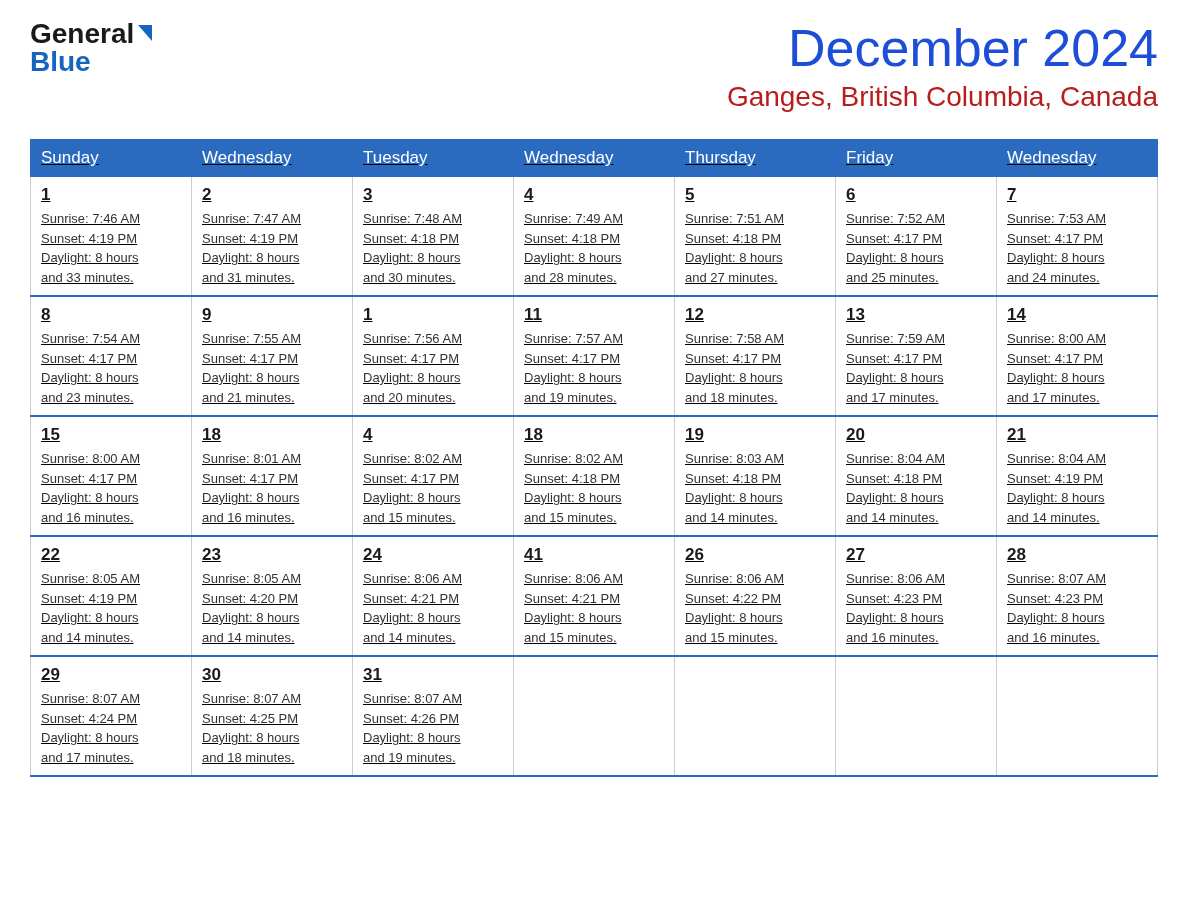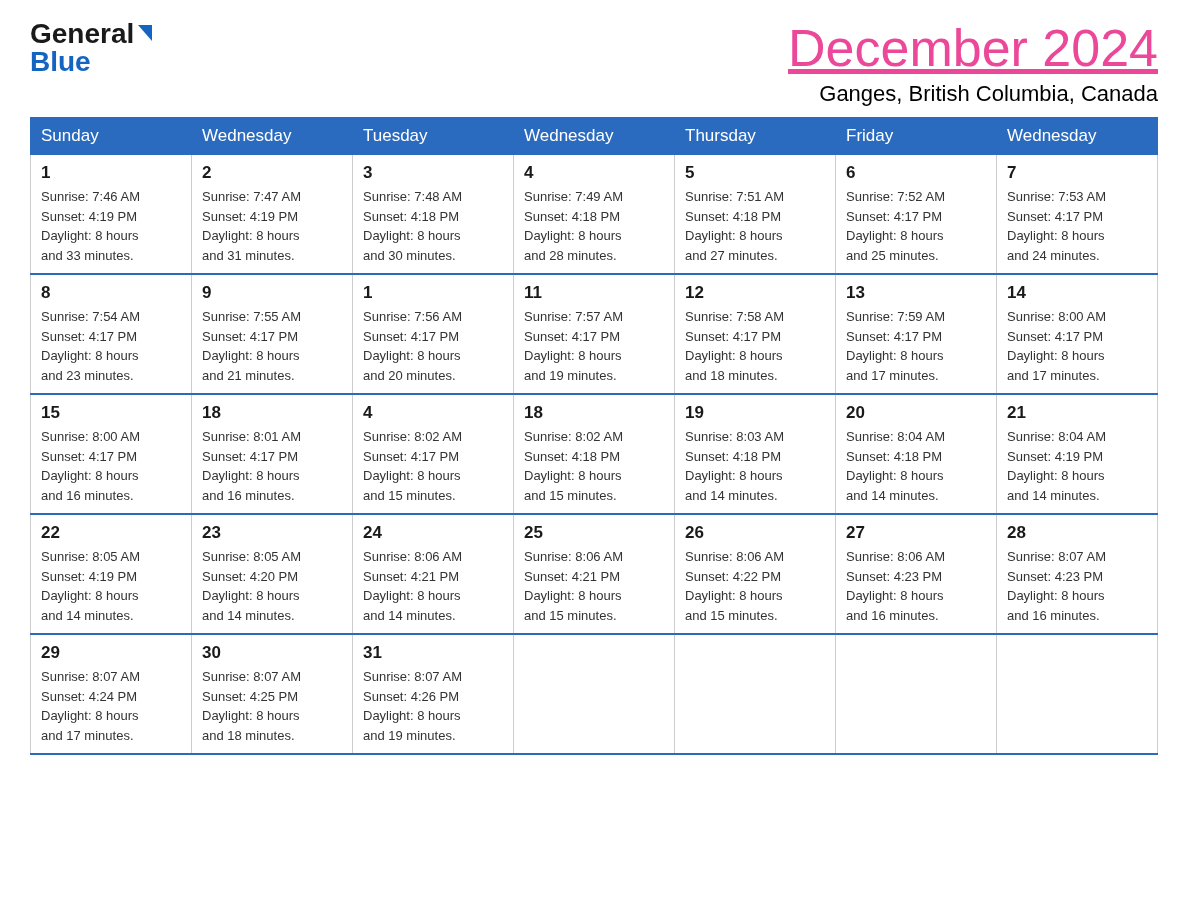--- a/index.html
+++ b/index.html
@@ -7,21 +7,21 @@
       font-family: Arial, sans-serif;
       background: #fff;
       width: 1188px;
       min-height: 918px;
       padding: 20px 30px;
     }
     .header-row {
       display: flex;
       justify-content: space-between;
       align-items: flex-start;
-      margin-bottom: 10px;
+      margin-bottom: 26px;
     }
     .logo {
       display: flex;
       flex-direction: column;
       align-items: flex-start;
     }
     .logo-text {
       font-size: 28px;
       font-weight: bold;
       color: #1a1a1a;
@@ -32,33 +32,33 @@
       font-weight: bold;
       color: #1565c0;
       line-height: 1;
     }
     .title-area {
       text-align: right;
     }
     .month-title {
       font-size: 52px;
       font-weight: 300;
-      color: #ec4899;
+      color: #1d4ed8;
       line-height: 1.1;
-      text-decoration: underline;
     }
     .location-title {
-      font-size: 22px;
-      color: #000000;
+      font-size: 28px;
+      color: #b91c1c;
       margin-top: 4px;
     }
     .calendar {
       width: 100%;
       border-collapse: collapse;
       margin-top: 8px;
+      text-decoration: underline;
     }
     .calendar thead tr th {
       background-color: #2a6bbf;
       color: #fff;
       font-size: 17px;
       font-weight: normal;
       padding: 8px 10px;
       text-align: left;
       border: 1px solid #2a6bbf;
     }
@@ -223,21 +223,21 @@
         </td>
         <td>
           <div class="day-number">23</div>
           <div class="day-info">Sunrise: 8:05 AM<br>Sunset: 4:20 PM<br>Daylight: 8 hours<br>and 14 minutes.</div>
         </td>
         <td>
           <div class="day-number">24</div>
           <div class="day-info">Sunrise: 8:06 AM<br>Sunset: 4:21 PM<br>Daylight: 8 hours<br>and 14 minutes.</div>
         </td>
         <td>
-          <div class="day-number">25</div>
+          <div class="day-number">41</div>
           <div class="day-info">Sunrise: 8:06 AM<br>Sunset: 4:21 PM<br>Daylight: 8 hours<br>and 15 minutes.</div>
         </td>
         <td>
           <div class="day-number">26</div>
           <div class="day-info">Sunrise: 8:06 AM<br>Sunset: 4:22 PM<br>Daylight: 8 hours<br>and 15 minutes.</div>
         </td>
         <td>
           <div class="day-number">27</div>
           <div class="day-info">Sunrise: 8:06 AM<br>Sunset: 4:23 PM<br>Daylight: 8 hours<br>and 16 minutes.</div>
         </td>

